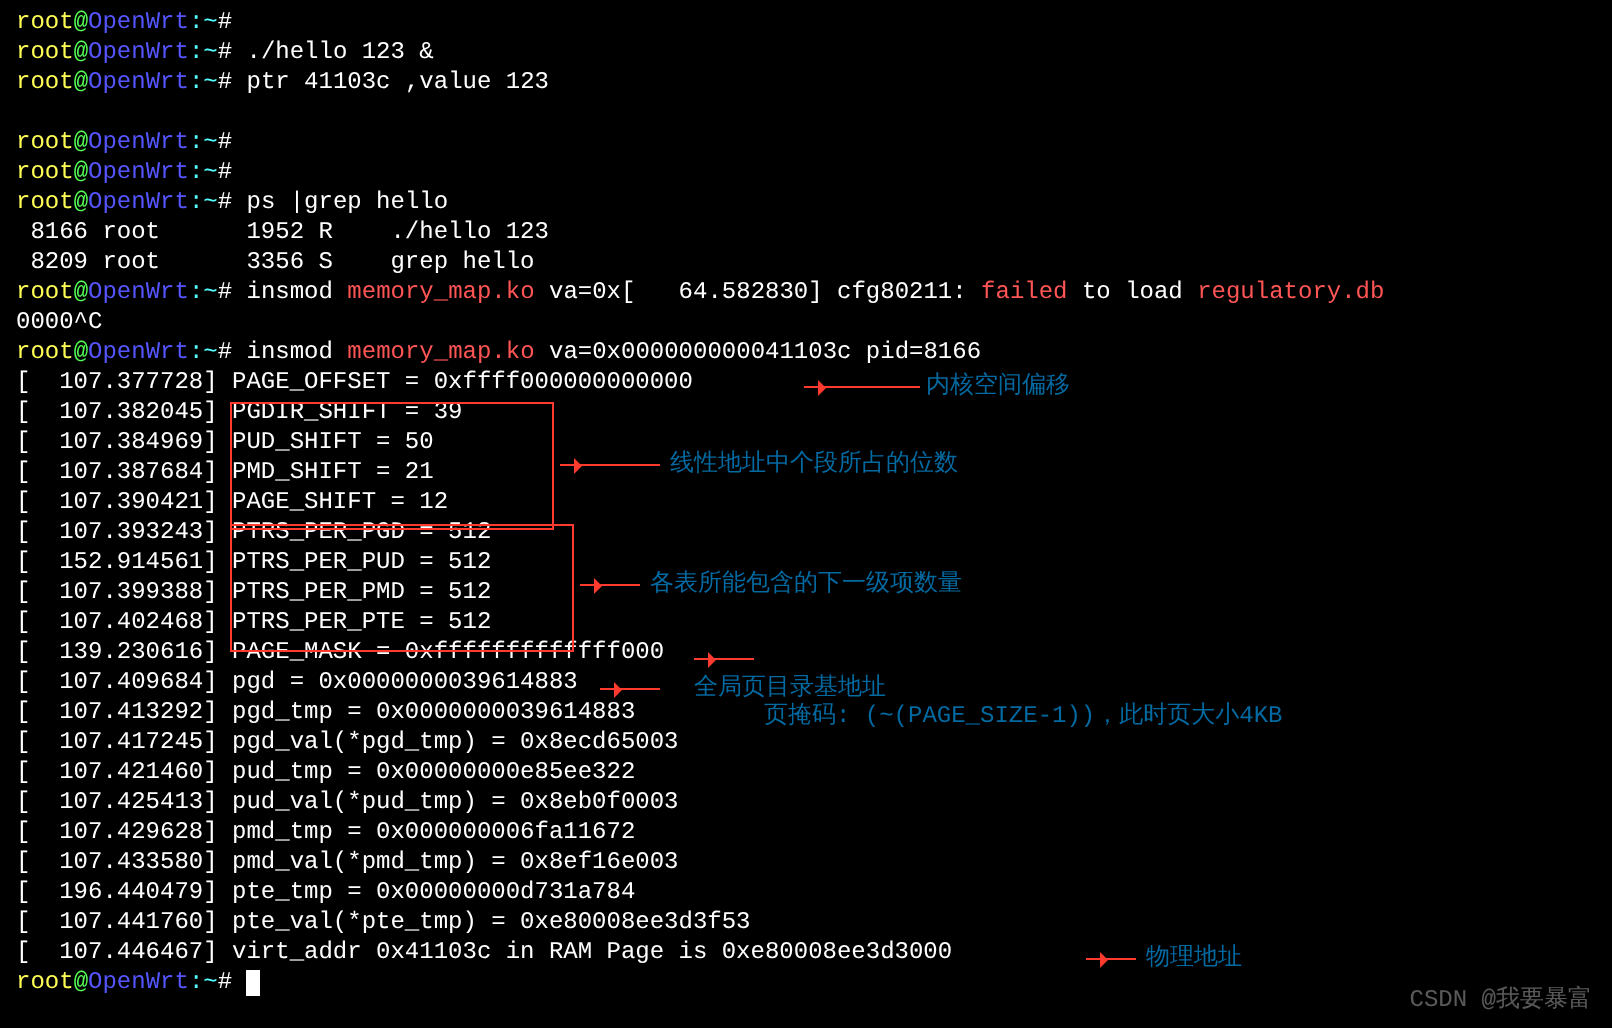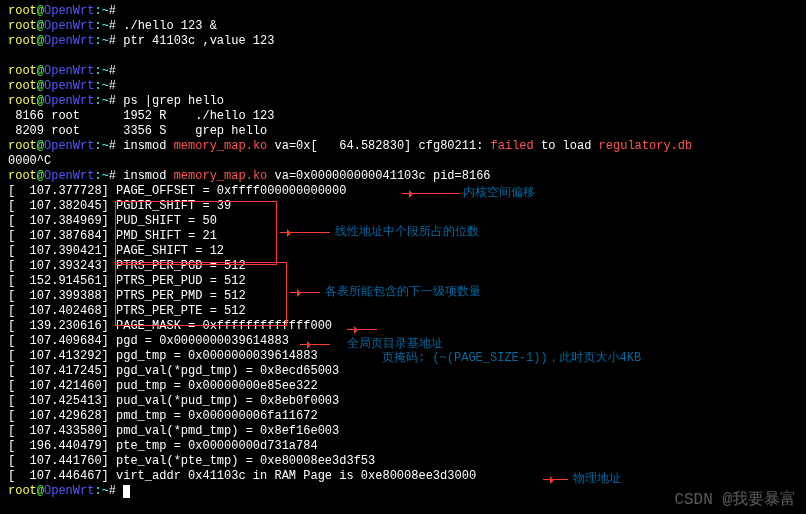--- a/index.html
+++ b/index.html
@@ -60,21 +60,21 @@
     display: inline-block;
     width: 7px; height: 13px;
     background: #fff;
     vertical-align: text-bottom;
   }
   .watermark {
     position: absolute;
     right: 10px;
     bottom: 6px;
     color: rgba(255,255,255,0.35);
-    font-size: 16px;
+    font-size: 12px;
     text-align: center;
   }
 </style>
 </head>
 <body>
 
 <div class="line"><span class="prompt-user">root</span><span class="prompt-at">@</span><span class="prompt-host">OpenWrt</span><span class="prompt-path">:~</span><span class="prompt-end"># </span><span class="cmd"></span></div>
 <div class="line"><span class="prompt-user">root</span><span class="prompt-at">@</span><span class="prompt-host">OpenWrt</span><span class="prompt-path">:~</span><span class="prompt-end"># </span><span class="cmd">./hello 123 &amp;</span></div>
 <div class="line"><span class="prompt-user">root</span><span class="prompt-at">@</span><span class="prompt-host">OpenWrt</span><span class="prompt-path">:~</span><span class="prompt-end"># </span><span class="cmd">ptr 41103c ,value 123</span></div>
 <div class="line">&nbsp;</div>

